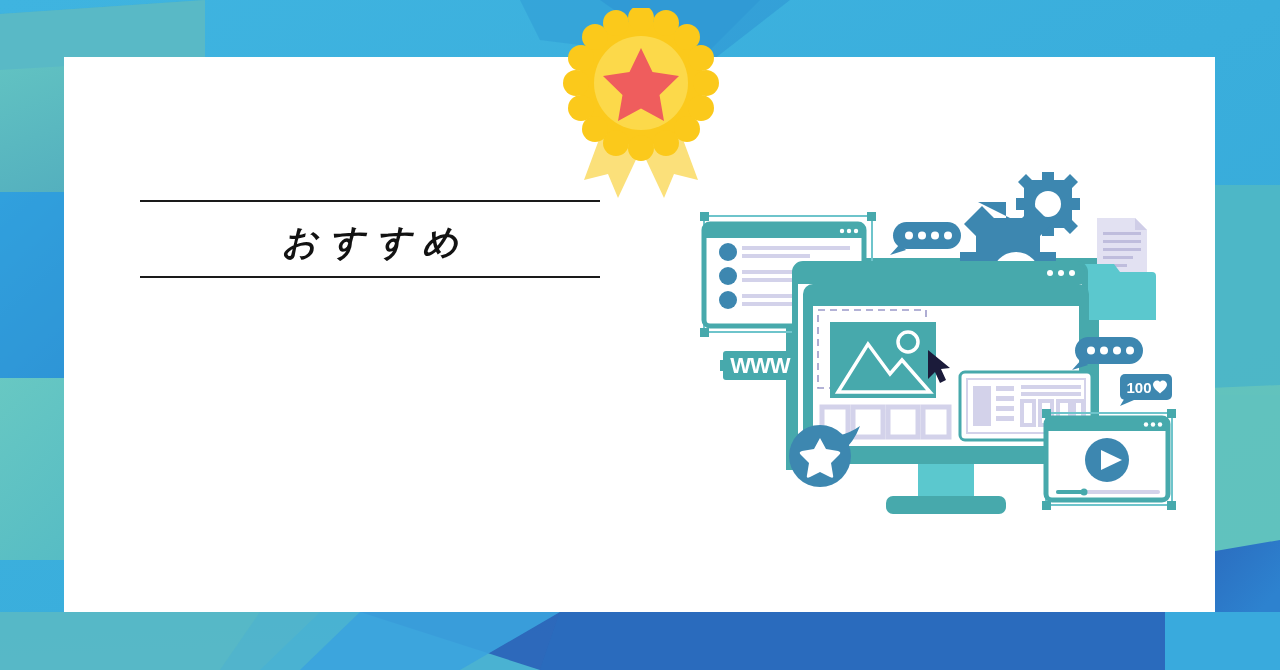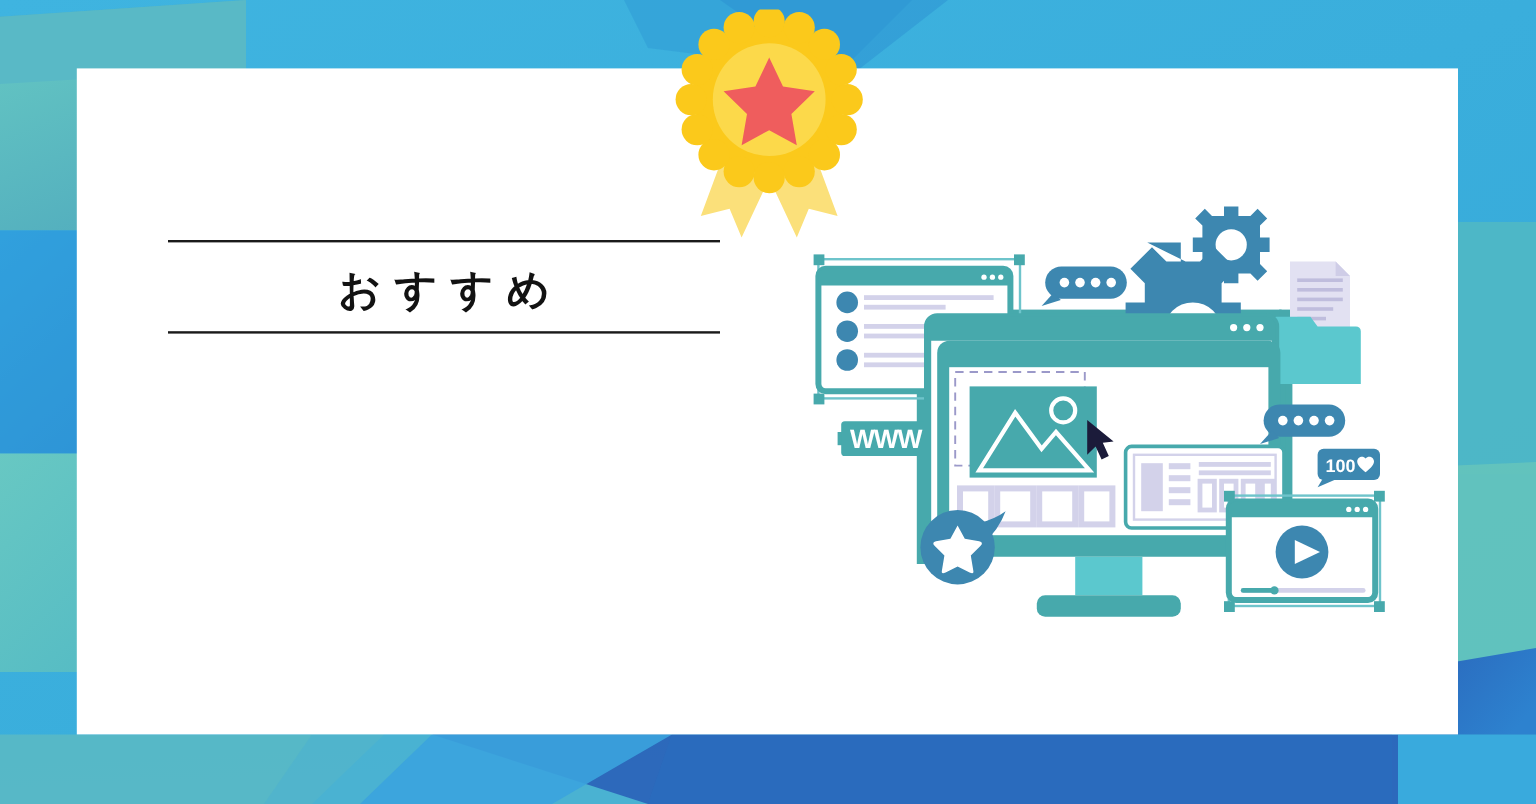--- a/index.html
+++ b/index.html
@@ -22,34 +22,34 @@
 
   
   .rule{position:absolute;left:140px;width:460px;height:0;
         border-top:2px solid #1a1a1a;}
   .rule.top{top:200px;}
   .rule.bottom{top:276px;}
   .kicker{
     position:absolute;left:140px;top:212px;width:460px;height:58px;
     display:flex;align-items:center;justify-content:center;
     font-size:35px;font-weight:700;color:#121212;letter-spacing:11px;
-    text-indent:11px;line-height:1;
+    text-indent:11px;line-height:1;font-style:italic;
   }
   .maintitle{
     position:absolute;left:112px;top:358px;
     font-size:63px;font-weight:700;color:#2e3a93;letter-spacing:1px;
     line-height:1.15;white-space:nowrap;
   }
 
   
   .badge{position:absolute;left:556px;top:8px;width:170px;height:195px;}
   .badge svg{display:block;}
 
   
-  .illus{position:absolute;left:668px;top:160px;width:512px;height:390px;}
+  .illus{position:absolute;left:690px;top:160px;width:512px;height:390px;}
   .illus svg{display:block;}
 </style>
 </head>
 <body>
 
 <div id="stage">
 
   <div class="bg">
     <svg viewBox="0 0 1280 670" xmlns="http://www.w3.org/2000/svg">
       <defs>

